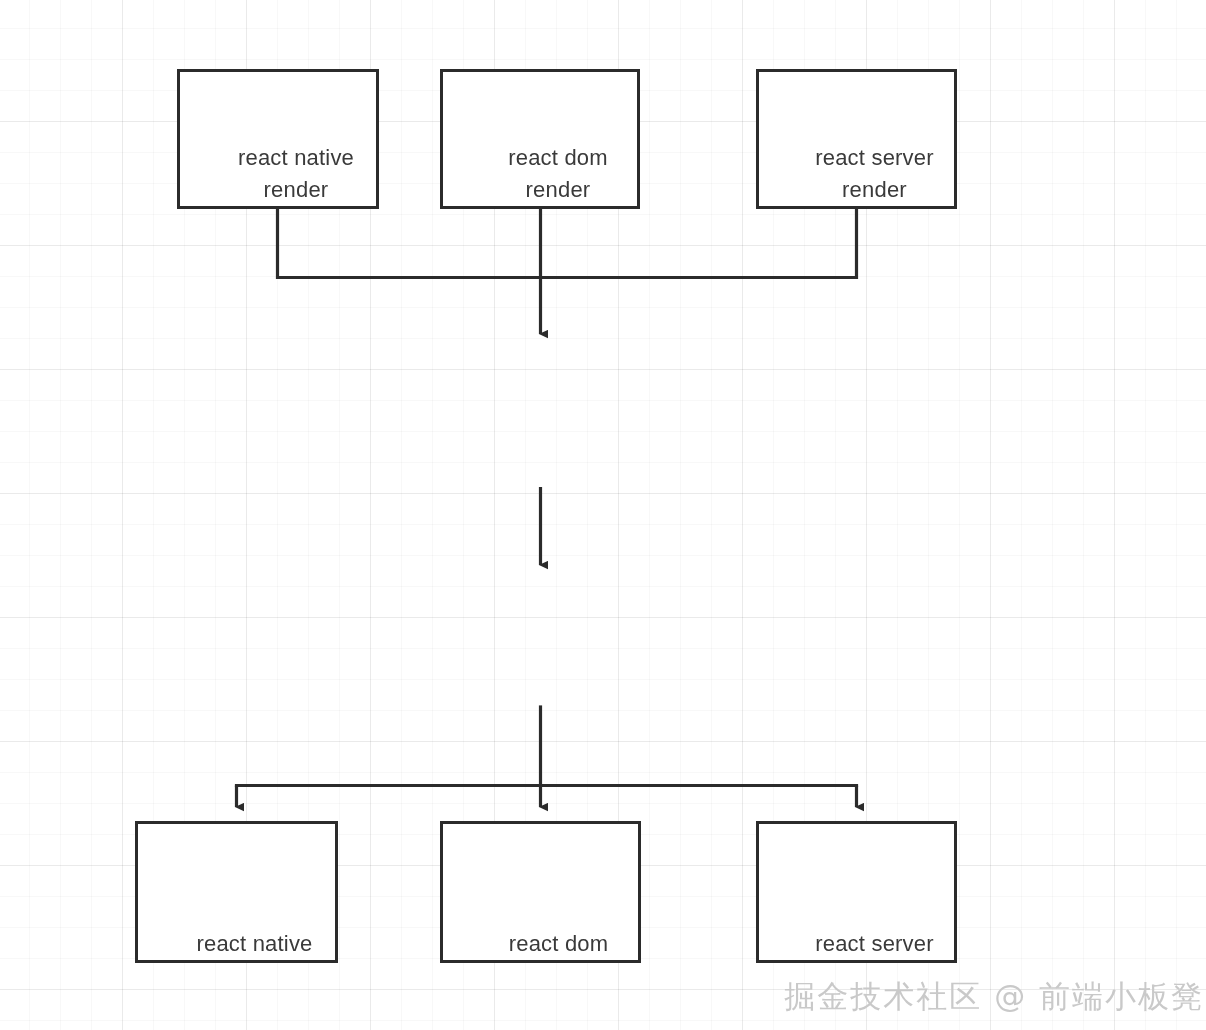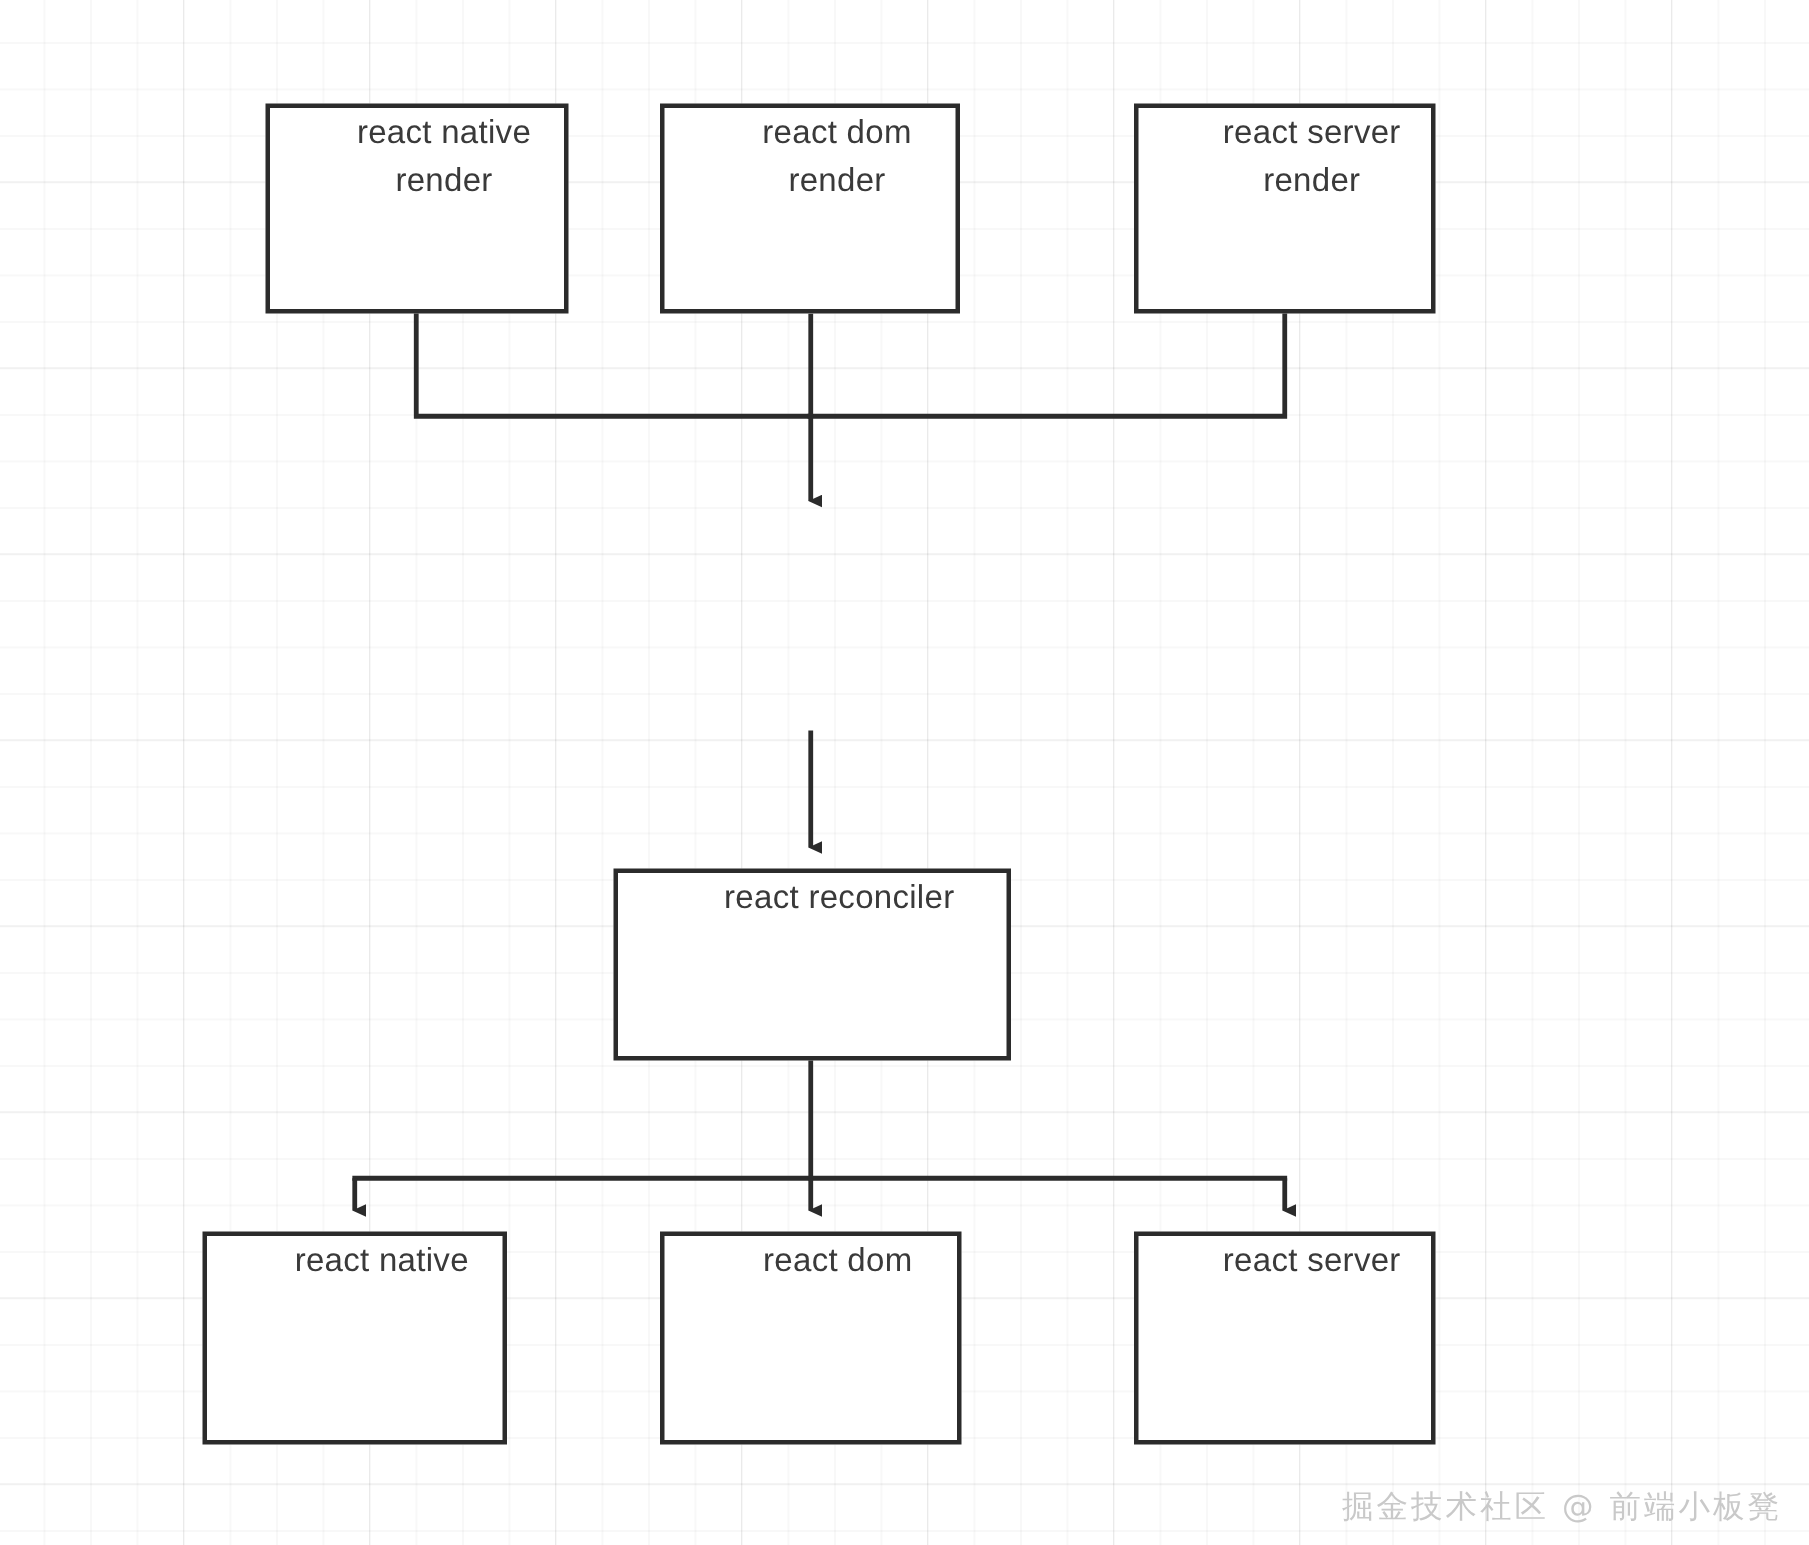--- a/index.html
+++ b/index.html
@@ -40,42 +40,42 @@
     height: 1030px;
     pointer-events: none;
   }
 
   .node {
     position: absolute;
     box-sizing: border-box;
     border: 3px solid #2b2b2b;
     background: #ffffff;
     display: flex;
-    align-items: flex-start;
+    align-items: flex-end;
     justify-content: center;
     text-align: center;
     color: #3a3a3a;
     font-size: 22px;
     line-height: 1.45;
     letter-spacing: 0.2px;
     white-space: pre-line;
     font-family: "Liberation Sans", sans-serif;
     padding-left: 36px;
   }
 
   .node-label {
     display: block;
     white-space: pre-line;
   }
 
   #watermark {
     position: absolute;
-    right: 18px;
+    right: 2px;
     bottom: 12px;
-    font-size: 21px;
+    font-size: 31px;
     letter-spacing: 2px;
     color: #c9c9c9;
     font-family: "DejaVu Sans", sans-serif;
     user-select: none;
     white-space: nowrap;
   }
 </style>
 </head>
 <body>
 
@@ -126,23 +126,20 @@
     <span class="node-label">react dom
 render</span>
   </div>
 
   <div class="node" style="left:756px; top:69px; width:201px; height:140px;">
     <span class="node-label">react server
 render</span>
   </div>
 
 
-  <div class="node" style="left:409px; top:579px; width:265px; height:128px;">
-    <span class="node-label">react  reconciler</span>
-  </div>
 
   <div class="node" style="left:135px; top:821px; width:203px; height:142px;">
     <span class="node-label">react native</span>
   </div>
 
   <div class="node" style="left:440px; top:821px; width:201px; height:142px;">
     <span class="node-label">react dom</span>
   </div>
 
   <div class="node" style="left:756px; top:821px; width:201px; height:142px;">

